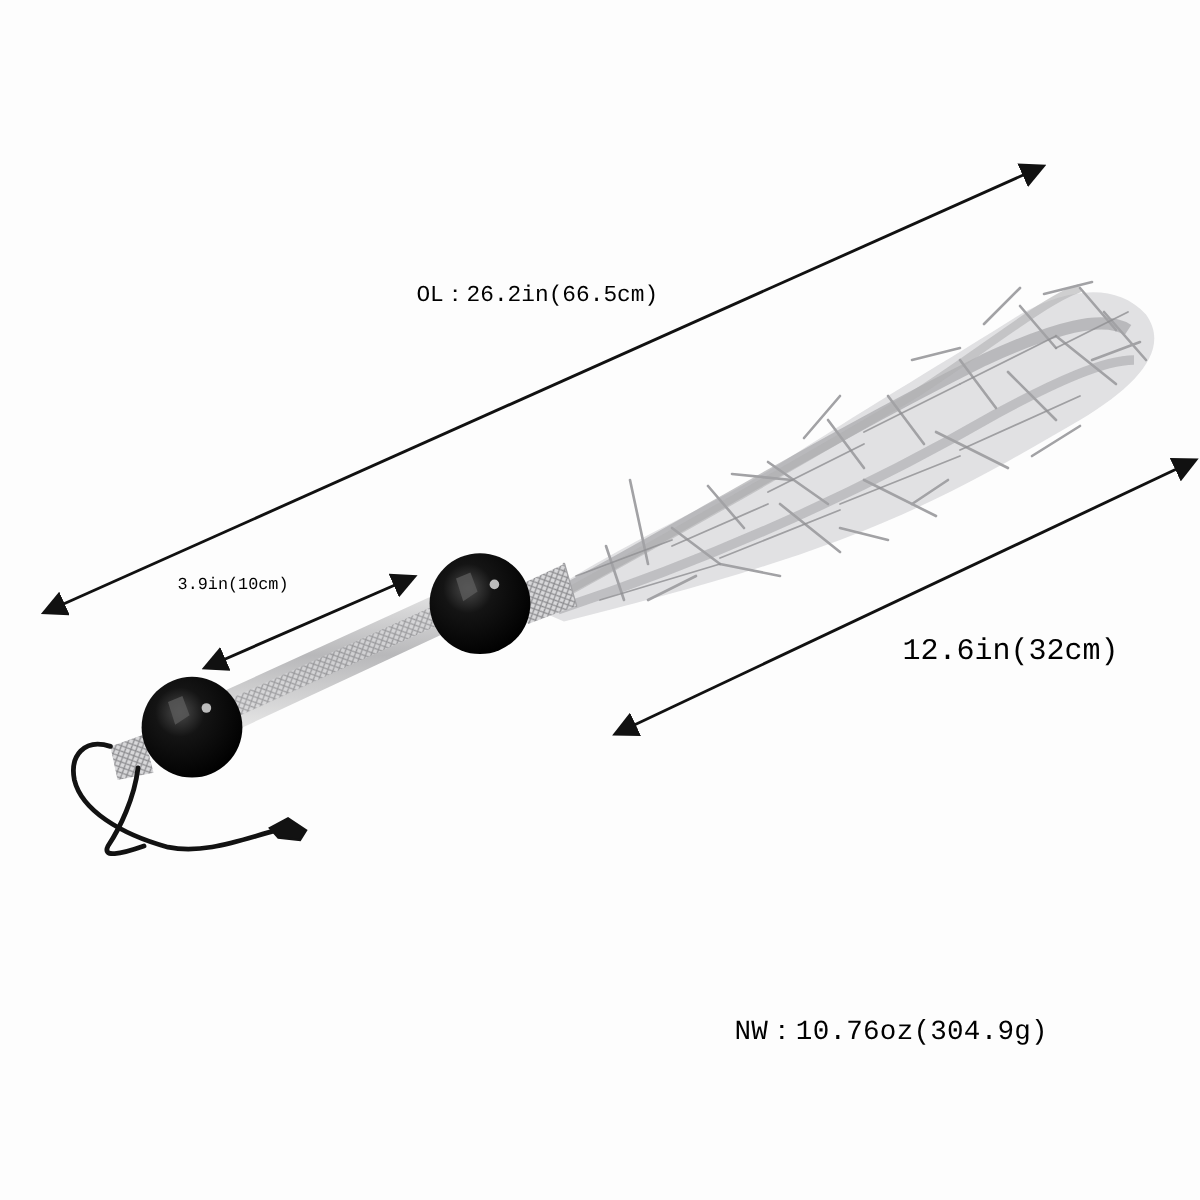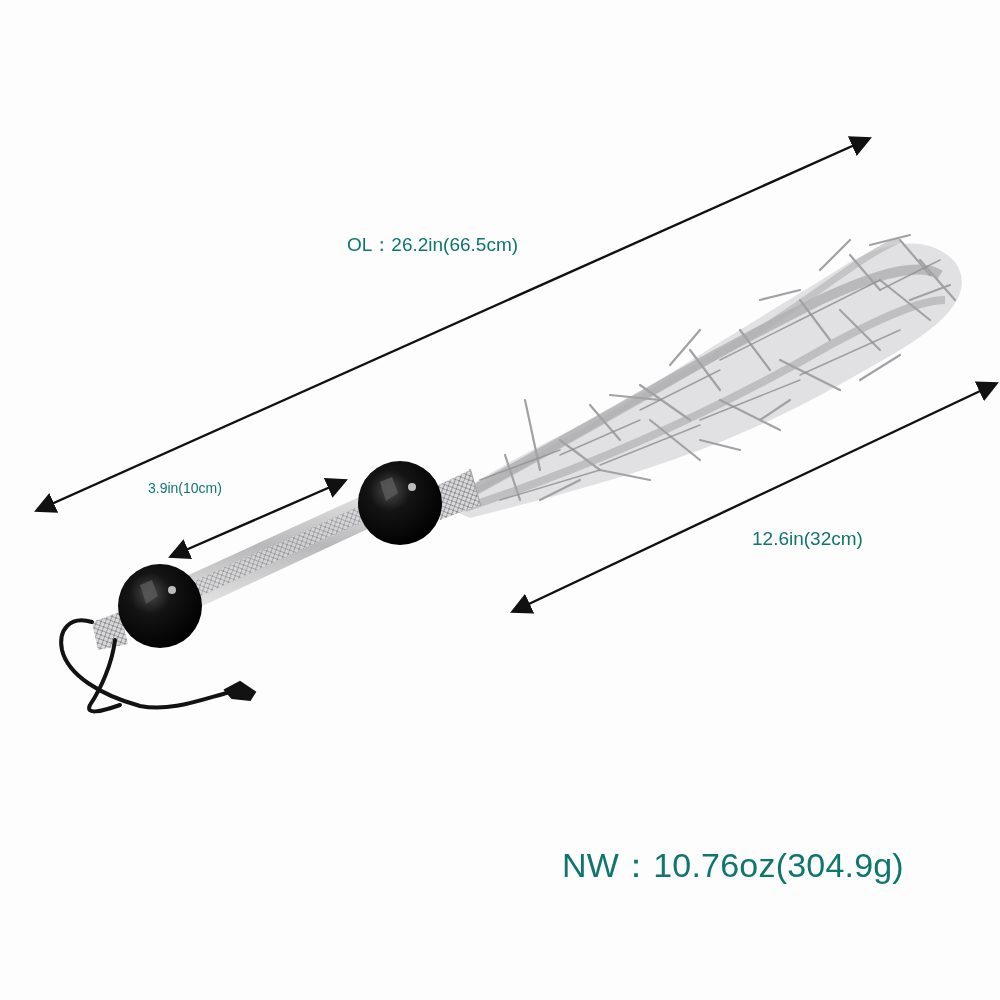--- a/index.html
+++ b/index.html
@@ -7,27 +7,27 @@
       width: 1000px; height: 1000px; overflow: hidden;
       background: #fdfdfd;
       position: relative;
       font-family: "Liberation Sans", "DejaVu Sans", sans-serif;
       color: #111;
     }
     #scene { position: absolute; left: 0; top: 0; width: 1000px; height: 1000px; }
     .label {
       position: absolute;
       white-space: nowrap;
-      color: #0f766e;
-      font-family: Liberation Sans, sans-serif;
+      color: #000000;
+      font-family: Liberation Mono, monospace;
     }
     #lbl-ol   { left: 347px; top: 232px; font-size: 19px; }
     #lbl-handle { left: 148px; top: 480px; font-size: 14px; }
-    #lbl-lash { left: 752px; top: 528px; font-size: 19px; }
-    #lbl-nw   { left: 562px; top: 843px; font-size: 34px; letter-spacing: 0.2px; }
+    #lbl-lash { left: 752px; top: 528px; font-size: 25px; }
+    #lbl-nw   { left: 612px; top: 843px; font-size: 23px; letter-spacing: 0.2px; }
   </style>
 </head>
 <body>
 
 <svg id="scene" viewBox="0 0 1000 1000" xmlns="http://www.w3.org/2000/svg">
   <defs>
     <marker id="ah" viewBox="0 0 10 10" refX="8" refY="5" markerWidth="9" markerHeight="9" orient="auto-start-reverse">
       <path d="M0,0 L10,5 L0,10 z" fill="#111"></path>
     </marker>
     <radialGradient id="ballGrad" cx="0.38" cy="0.35" r="0.7">

